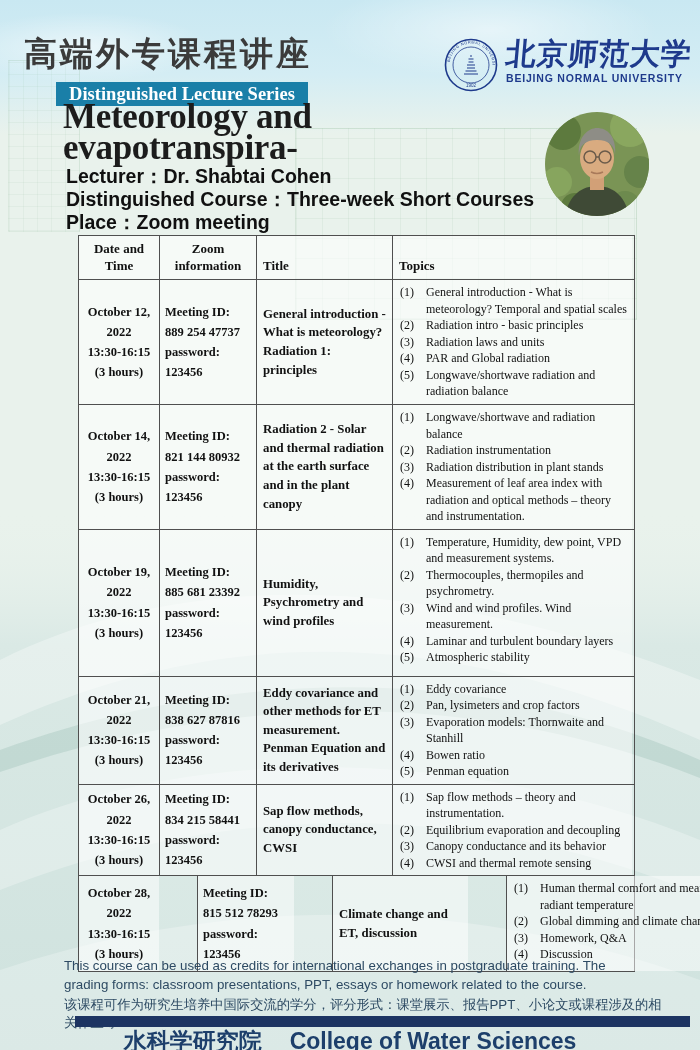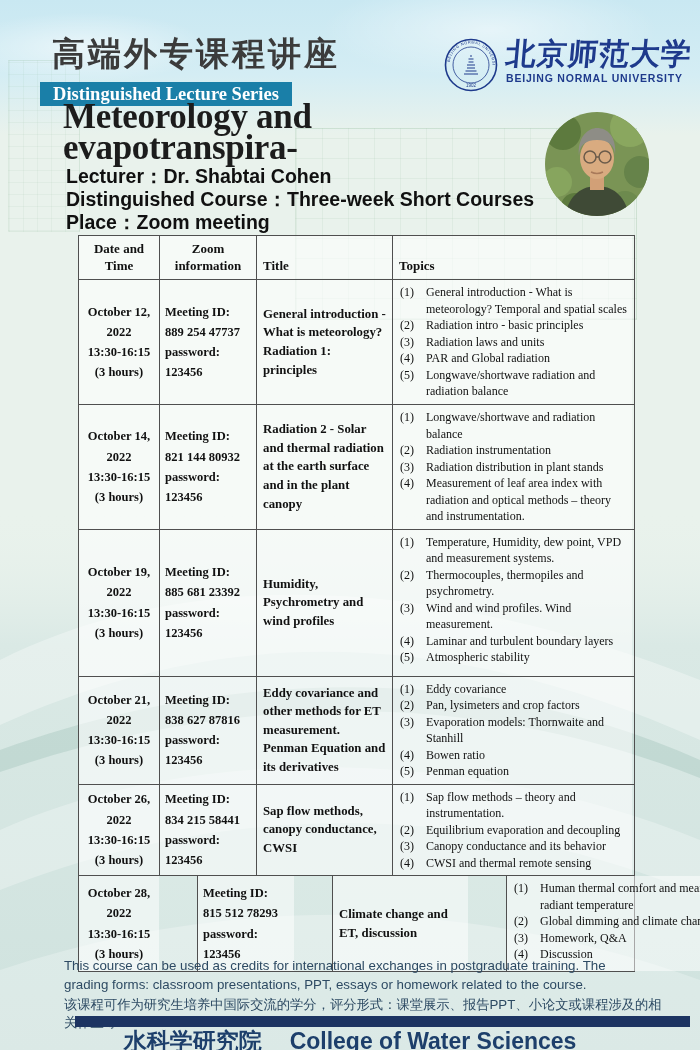--- a/index.html
+++ b/index.html
@@ -25,25 +25,25 @@
   .bg-sketch2{
     position:absolute;top:60px;left:8px;width:70px;height:170px;z-index:1;opacity:.4;
     border:1px solid rgba(120,170,130,.3);
     background:
       repeating-linear-gradient(90deg, rgba(120,170,130,.2) 0 1px, transparent 1px 14px),
       repeating-linear-gradient(0deg, rgba(120,170,130,.2) 0 1px, transparent 1px 12px);
   }
   .bg-waves{position:absolute;left:0;bottom:0;width:700px;height:540px;z-index:0;}
   
   .series-zh{
-    position:absolute;left:52px;top:32px;z-index:2;
+    position:absolute;left:24px;top:32px;z-index:2;
     font-size:33px;font-weight:600;letter-spacing:3px;color:#3b3b3b;
   }
   .series-banner{
-    position:absolute;left:40px;top:82px;width:252px;height:24px;z-index:2;
+    position:absolute;left:56px;top:82px;width:252px;height:24px;z-index:2;
     background:#1a7fa8;color:#ffffff;display:flex;align-items:center;justify-content:center;
     font-size:18.5px;font-weight:600;
   }
   .logo{position:absolute;left:444px;top:38px;z-index:2;display:flex;gap:8px;align-items:flex-start;}
   .uni-zh{
     font-size:30px;font-weight:700;color:#1e3a8c;letter-spacing:1px;line-height:1.05;
     font-family:"DejaVu Serif",serif;transform:skewX(-5deg);
   }
   .uni-en{
     font-size:10.5px;font-weight:700;color:#1e3a8c;letter-spacing:.8px;margin-top:2px;

